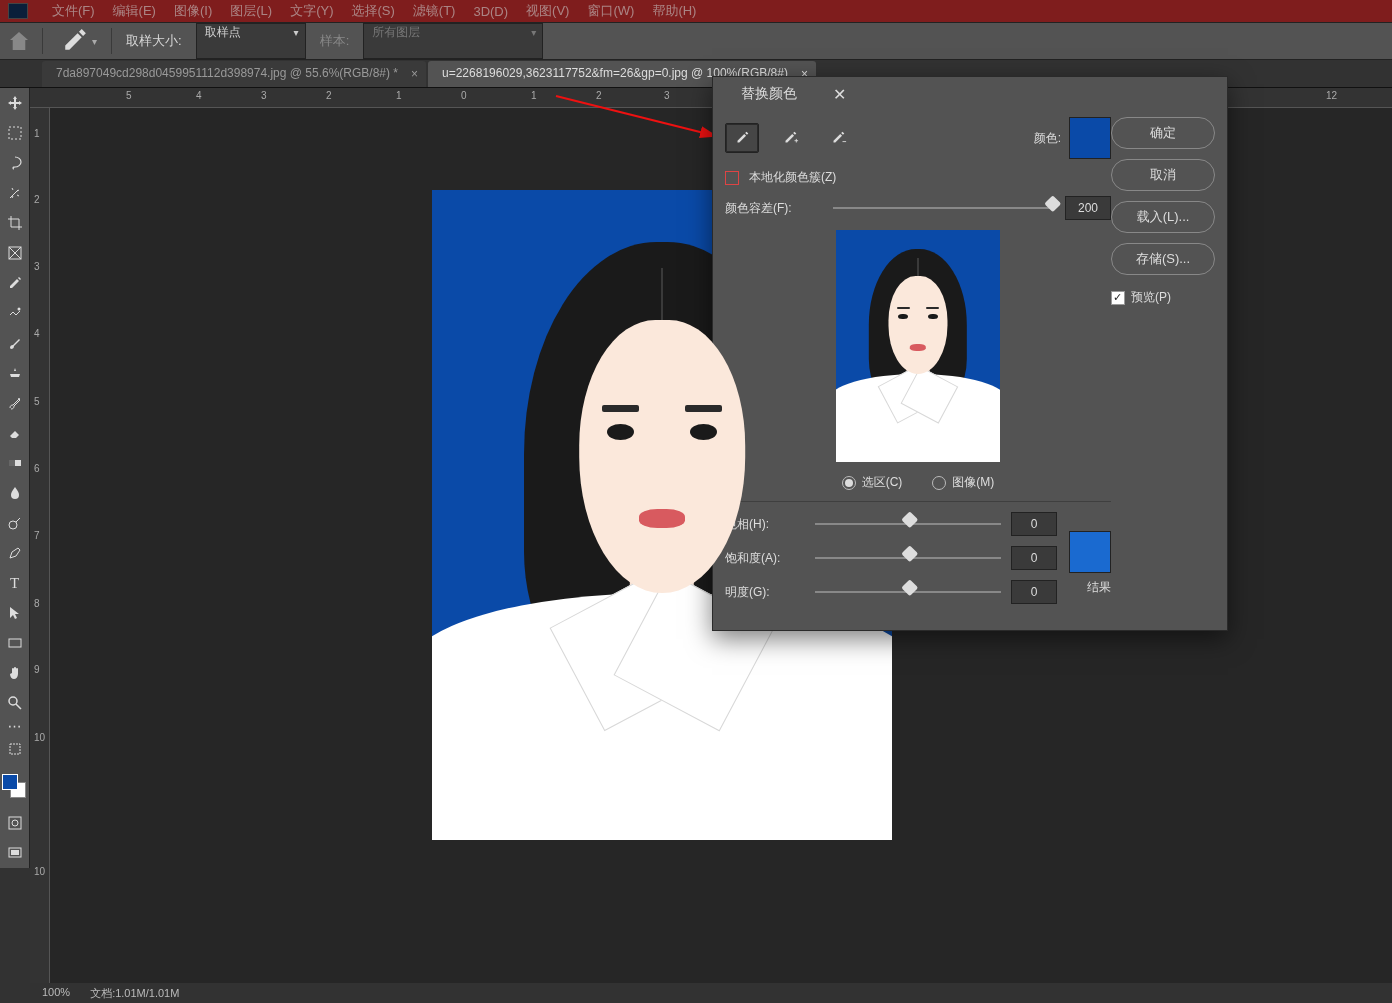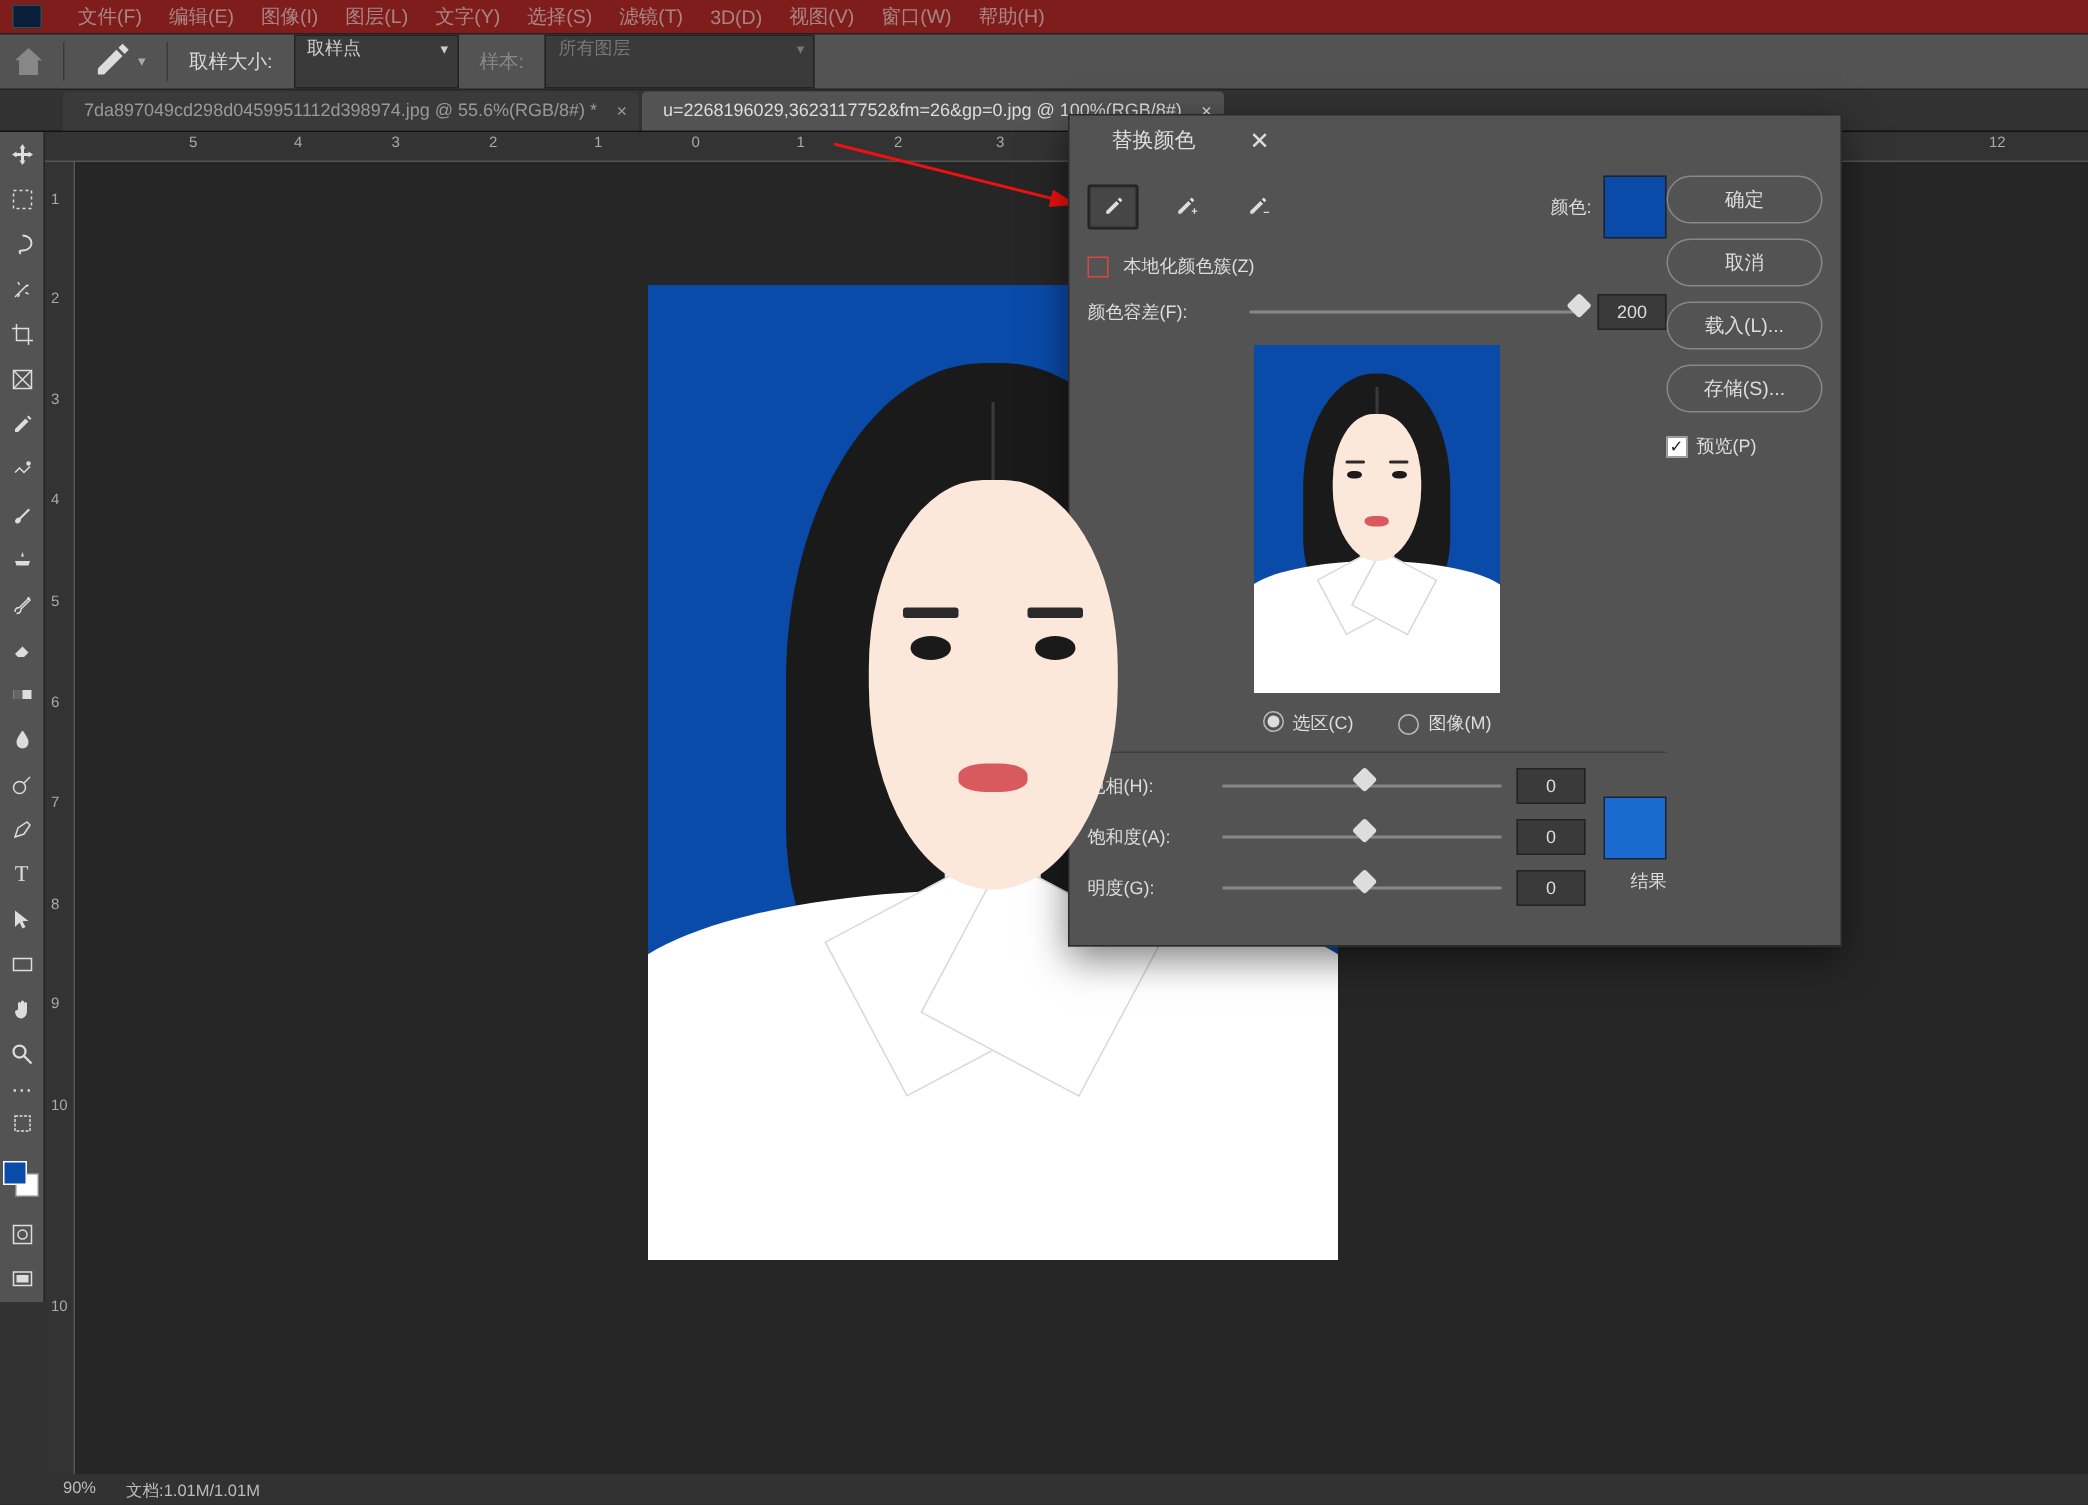--- a/index.html
+++ b/index.html
@@ -324,21 +324,21 @@
       <div class="eye r"></div>
     <div class="lips"></div>
     <div class="neck"></div>
     <div class="shirt"></div>
     <div class="collar-l"></div>
       <div class="collar-r"></div>
   </div>
 </div>
 
 <div class="statusbar">
-  <span>90%</span>
+  <span>100%</span>
   <span>文档:1.01M/1.01M</span>
 </div>
 
 <div class="arrow" style="left:556px; top:92px;">
   <svg width="180" height="60">
     <defs>
         <marker id="ah" markerWidth="10" markerHeight="10" refX="8" refY="3" orient="auto">
           <path d="M0 0l9 3-9 3z" fill="#e11"></path>
         </marker>
       </defs>
@@ -403,21 +403,21 @@
         <div class="eye l"></div>
           <div class="eye r"></div>
         <div class="lips"></div>
         <div class="neck"></div>
         <div class="shirt"></div>
         <div class="collar-l"></div>
           <div class="collar-r"></div>
       </div>
 
       <div class="row" style="justify-content:center;gap:30px">
-        <label style="display:flex;gap:6px">
+        <label style="display:flex;align-items:center;gap:6px">
           <span class="radio on"></span>
           <span>选区(C)</span>
         </label>
         <label style="display:flex;align-items:center;gap:6px">
           <span class="radio"></span>
           <span>图像(M)</span>
         </label>
       </div>
 
       <div class="section-div"></div>

